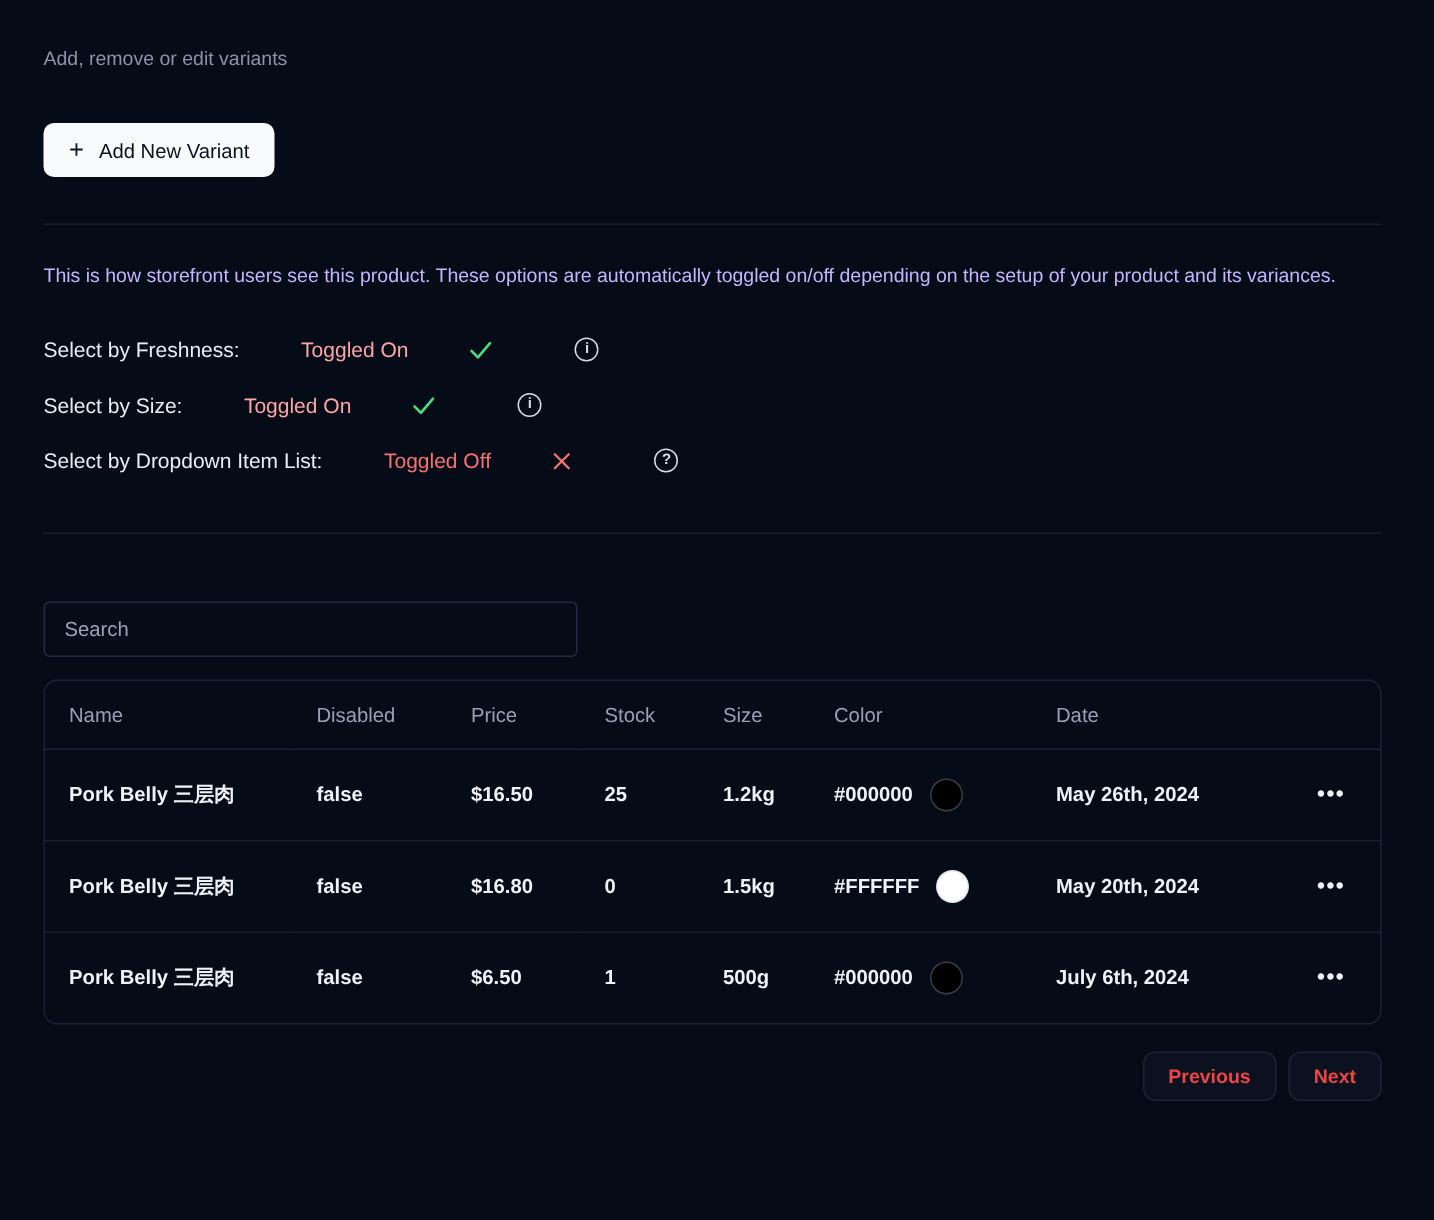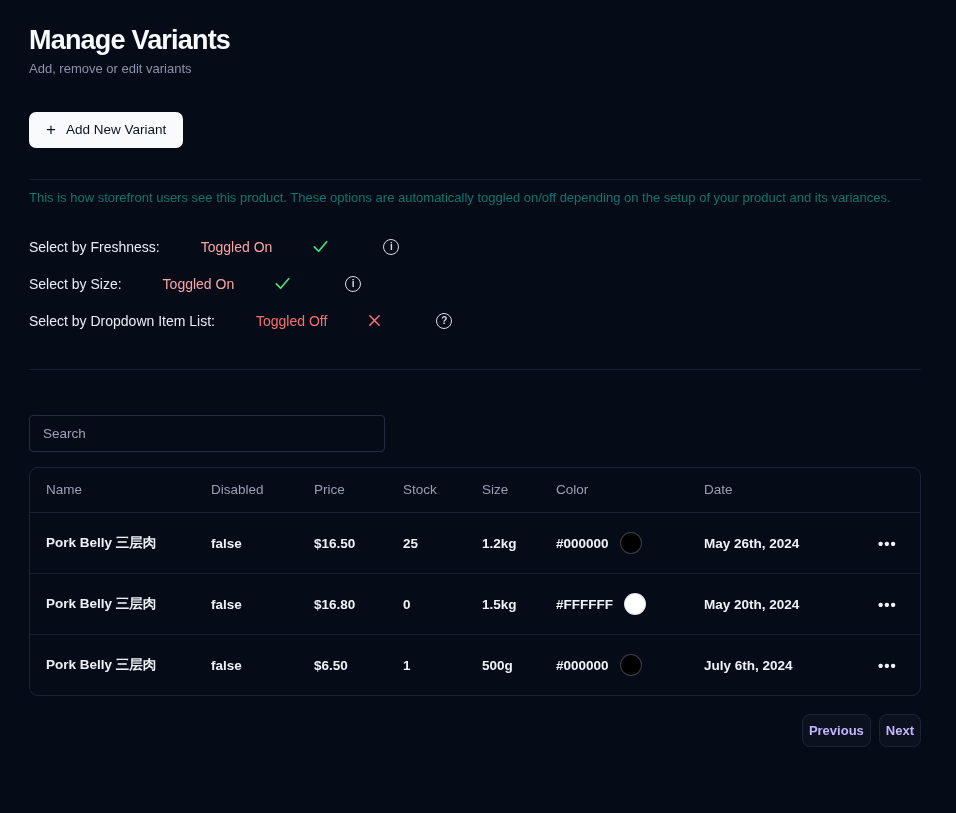--- a/index.html
+++ b/index.html
@@ -57,24 +57,24 @@
     margin-top: 31px;
   }
   .section-heading {
     margin-top: 30px;
     font-size: 17.5px;
     font-weight: 800;
     letter-spacing: -0.6px;
     color: #f4f7fb;
   }
   .section-desc {
-    margin-top: 7px;
+    margin-top: 23px;
     font-size: 13px;
     line-height: 1.62;
-    color: #0f766e;
+    color: #c4b5fd;
     max-width: 900px;
   }
   .toggles { margin-top: 27px; }
   .toggle-row {
     display: flex;
     align-items: center;
     height: 24px;
     margin-bottom: 13px;
     font-size: 14px;
     gap: 34px;
@@ -163,38 +163,37 @@
     line-height: 1;
   }
   .pagination {
     margin-top: 18px;
     display: flex;
     justify-content: flex-end;
     gap: 8px;
   }
   .page-btn {
     height: 33px;
-    padding: 0 6px;
+    padding: 0 16px;
     background: #0c1120;
     border: 1px solid #1c2434;
     border-radius: 8px;
-    color: #c4b5fd;
+    color: #ef4444;
     font-family: inherit;
     font-size: 13px;
     font-weight: 600;
     cursor: pointer;
   }
   .check-svg, .x-svg { display: block; }
 </style>
 </head>
 <body>
 
 <div class="page">
 
-  <h1 class="page-title">Manage Variants</h1>
   <div class="page-subtitle">Add, remove or edit variants</div>
 
   <button class="add-btn">
     <span class="plus">+</span>
     <span>Add New Variant</span>
   </button>
 
   <hr class="divider">
 
   <p class="section-desc">This is how storefront users see this product. These options are automatically toggled on/off depending on the setup of your product and its variances.</p>

